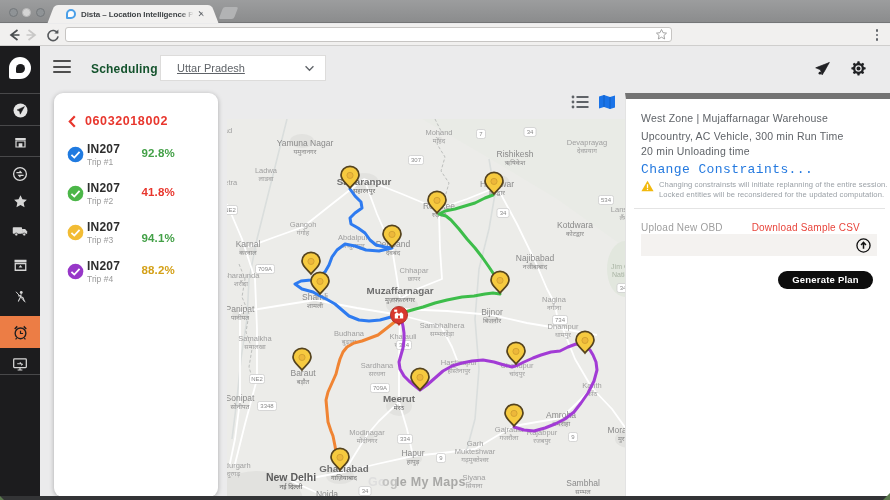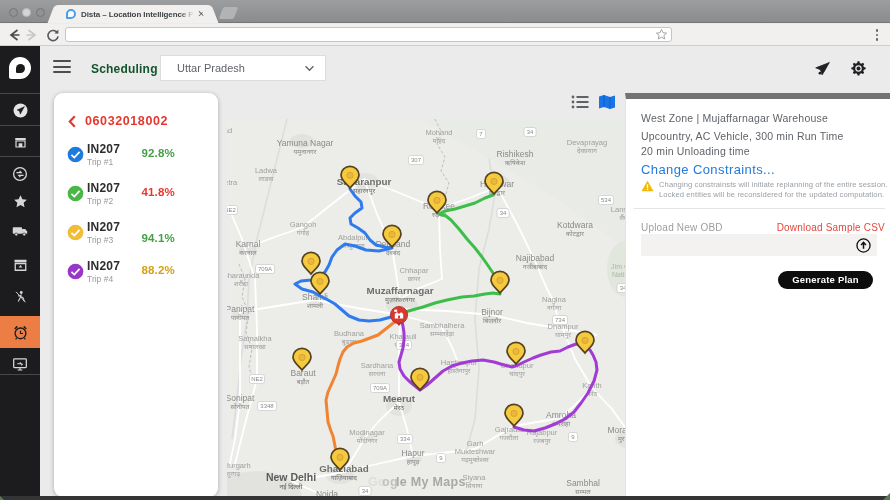--- a/index.html
+++ b/index.html
@@ -46,21 +46,21 @@
   .side-item { position:absolute; left:0; width:40px; height:30px; display:flex; align-items:center; justify-content:center; }
   .side-item.active { background:#ec7d45; }
   .side-item svg { display:block; }
 
   
   .hamburger { position:absolute; left:53px; top:60px; width:18px; height:13px; display:flex; flex-direction:column; justify-content:space-between; }
   .hamburger i { height:2px; background:#4e4e4e; border-radius:1px; }
   .app-title { position:absolute; left:91px; top:62px; font-size:12px; font-weight:bold; color:#14532d; letter-spacing:.2px; }
   .region-dd { position:absolute; left:160px; top:55px; width:166px; height:26px; background:#fff; border:1px solid #dddcdb;
     display:flex; align-items:center; padding:0 10px 0 16px; }
-  .region-dd span { flex:1; font-size:11px; color:#5f6368; }
+  .region-dd span { flex:1; font-size:11px; color:#5f6368;text-decoration:underline; }
   .hdr-ic { position:absolute; top:60px; width:17px; height:17px; }
 
   
   .trips-card { position:absolute; left:54px; top:93px; width:164px; height:404px; background:#fff; border-radius:9px;
     box-shadow:0 1px 5px rgba(0,0,0,.28); }
   .trips-head { position:absolute; left:14px; top:21px; display:flex; align-items:center; }
   .session-id { margin-left:9px; color:#e8362d; font-size:12.5px; font-weight:bold; letter-spacing:.6px; }
   .trip-row { position:absolute; left:13px; width:108px; height:34px; display:flex; }
   .trip-ic { width:17px; height:17px; margin-top:4px; flex:0 0 auto; }
   .trip-txt { margin-left:3px; flex:1; }
@@ -71,25 +71,25 @@
   
   .map-wrap { position:absolute; left:227px; top:119px; width:400px; height:377px; background:#ecece9; overflow:hidden; }
   .map-ctl { position:absolute; top:94px; width:18px; height:16px; }
   .wm { font-family:"Liberation Sans",sans-serif; font-size:12.5px; font-weight:bold; letter-spacing:.3px; }
 
   
   .panel { position:absolute; left:625px; top:93px; width:265px; height:404px; background:#fff;
     border-top:6px solid #737373; border-left:1px solid #e3e3e3; }
   .p-title { position:absolute; left:15px; top:13px; font-size:10.5px; color:#5f6368; letter-spacing:.2px; }
   .p-desc { position:absolute; left:15px; top:30px; font-size:10.5px; color:#5f6368; line-height:14.5px; letter-spacing:.2px; }
-  .p-change { position:absolute; left:15px; top:63px; font-size:13px; color:#2479df; letter-spacing:.4px; }
+  .p-change { position:absolute; left:15px; top:63px; font-size:13px; color:#2479df; letter-spacing:.4px;font-family:Liberation Mono, monospace; }
   .p-warn { position:absolute; left:15px; top:81px; display:flex; }
   .p-warn-txt { margin-left:5px; font-size:7.6px; color:#9aa0a6; line-height:9.5px; letter-spacing:.1px; }
   .p-div { position:absolute; left:8px; right:5px; top:109px; border-top:1px solid #e4e4e4; }
-  .p-upl-row { position:absolute; left:15px; right:5px; top:123px; display:flex; justify-content:space-between; align-items:flex-end; }
+  .p-upl-row { position:absolute; left:15px; right:30px; top:123px; display:flex; justify-content:space-between; align-items:flex-end; }
   .p-upl-label { font-size:10px; color:#9e9e9e; letter-spacing:.2px; }
   .p-dl-link { font-size:10px; color:#e8453c; letter-spacing:.2px; }
   .p-upl-box { position:absolute; left:15px; right:13px; top:135px; height:22px; background:#f4f2f0;
     display:flex; align-items:center; justify-content:flex-end; padding-right:6px; }
   .p-gen-btn { position:absolute; right:17px; top:172px; width:95px; height:17.5px; background:#0d0d0d; border:none;
     border-radius:9px; color:#fff; font-size:9.5px; font-weight:bold; font-family:"Liberation Sans",sans-serif;
     letter-spacing:.2px; }
 
   
   .bottom-strip { position:absolute; left:0; top:496px; width:890px; height:4px; background:#333436; }

